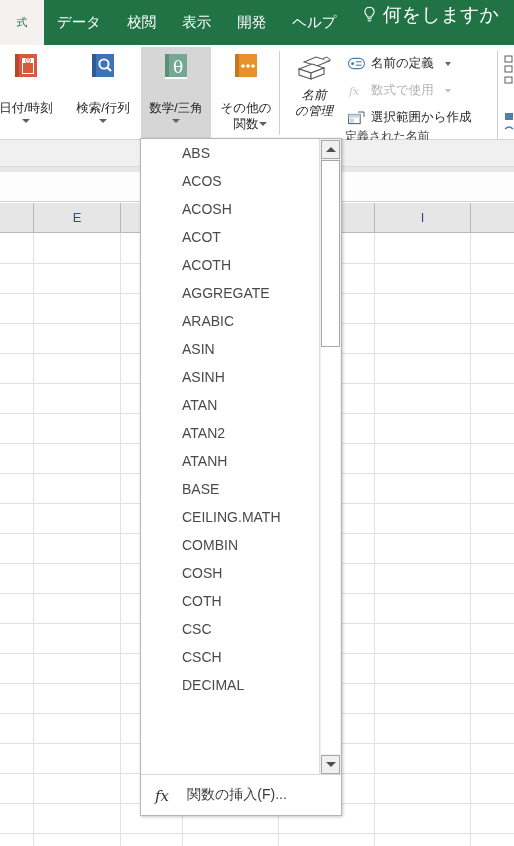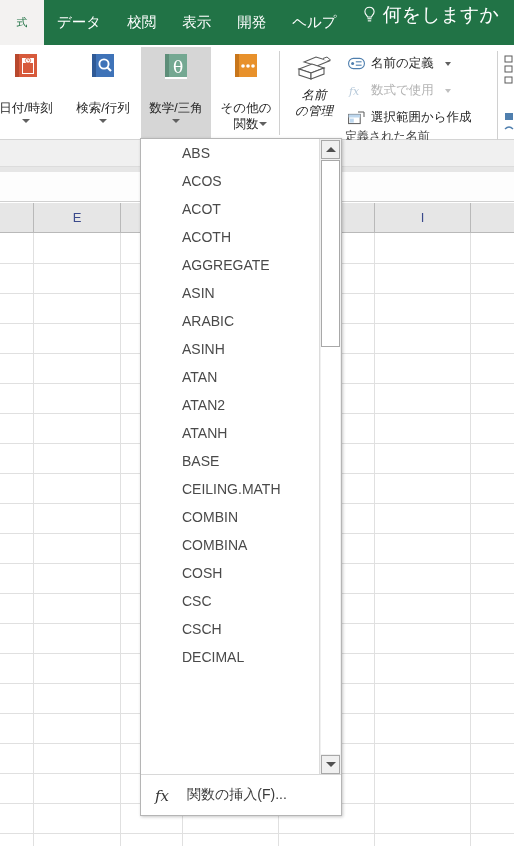--- a/index.html
+++ b/index.html
@@ -327,34 +327,35 @@
     <div class="gridline-h" style="top:540px;"></div>
     <div class="gridline-h" style="top:570px;"></div>
     <div class="gridline-h" style="top:600px;"></div>
     <div class="gridline-h" style="top:630px;"></div>
   </div>
 
   <div class="dropdown">
     <div class="dd-list" id="dd-list">
         <div class="dd-item">ABS</div>
         <div class="dd-item">ACOS</div>
+        <div class="dd-item">ACOSH</div>
         <div class="dd-item">ACOT</div>
         <div class="dd-item">ACOTH</div>
         <div class="dd-item">AGGREGATE</div>
+        <div class="dd-item">ARABIC</div>
         <div class="dd-item">ASIN</div>
-        <div class="dd-item">ARABIC</div>
         <div class="dd-item">ASINH</div>
         <div class="dd-item">ATAN</div>
         <div class="dd-item">ATAN2</div>
         <div class="dd-item">ATANH</div>
         <div class="dd-item">BASE</div>
         <div class="dd-item">CEILING.MATH</div>
         <div class="dd-item">COMBIN</div>
-        <div class="dd-item">COMBINA</div>
         <div class="dd-item">COSH</div>
+        <div class="dd-item">COTH</div>
         <div class="dd-item">CSC</div>
         <div class="dd-item">CSCH</div>
         <div class="dd-item">DECIMAL</div>
       </div>
 
     <div class="sb">
       <div class="sb-btn sb-up">
         <span class="ar ar-up"></span>
       </div>
       <div class="sb-track"></div>

